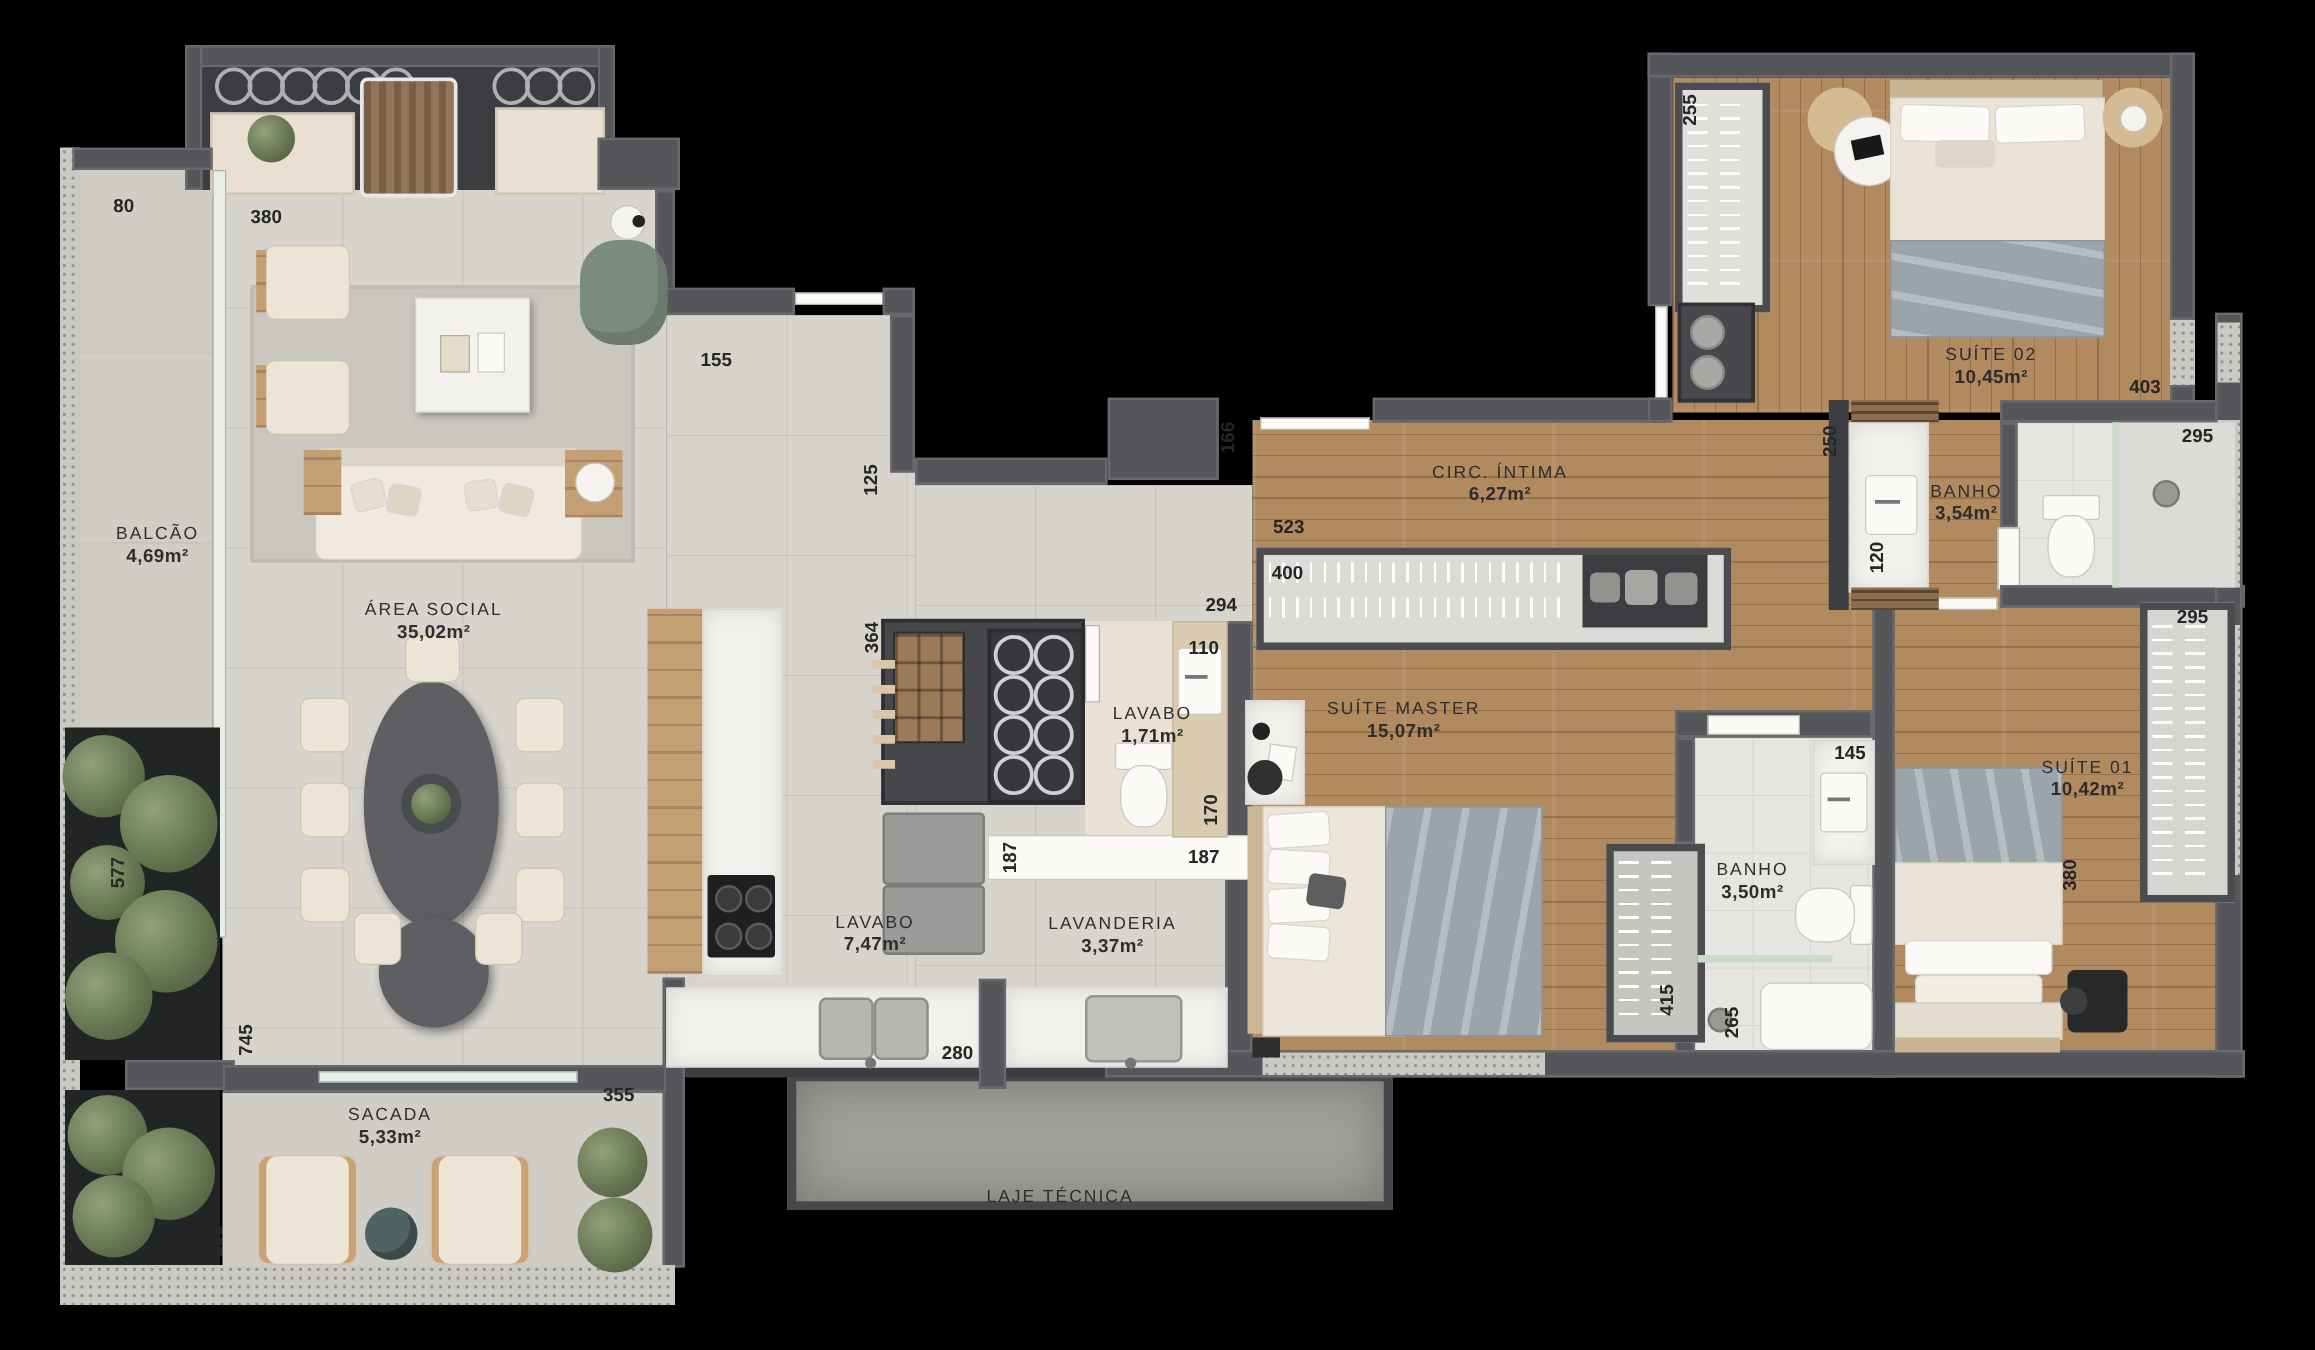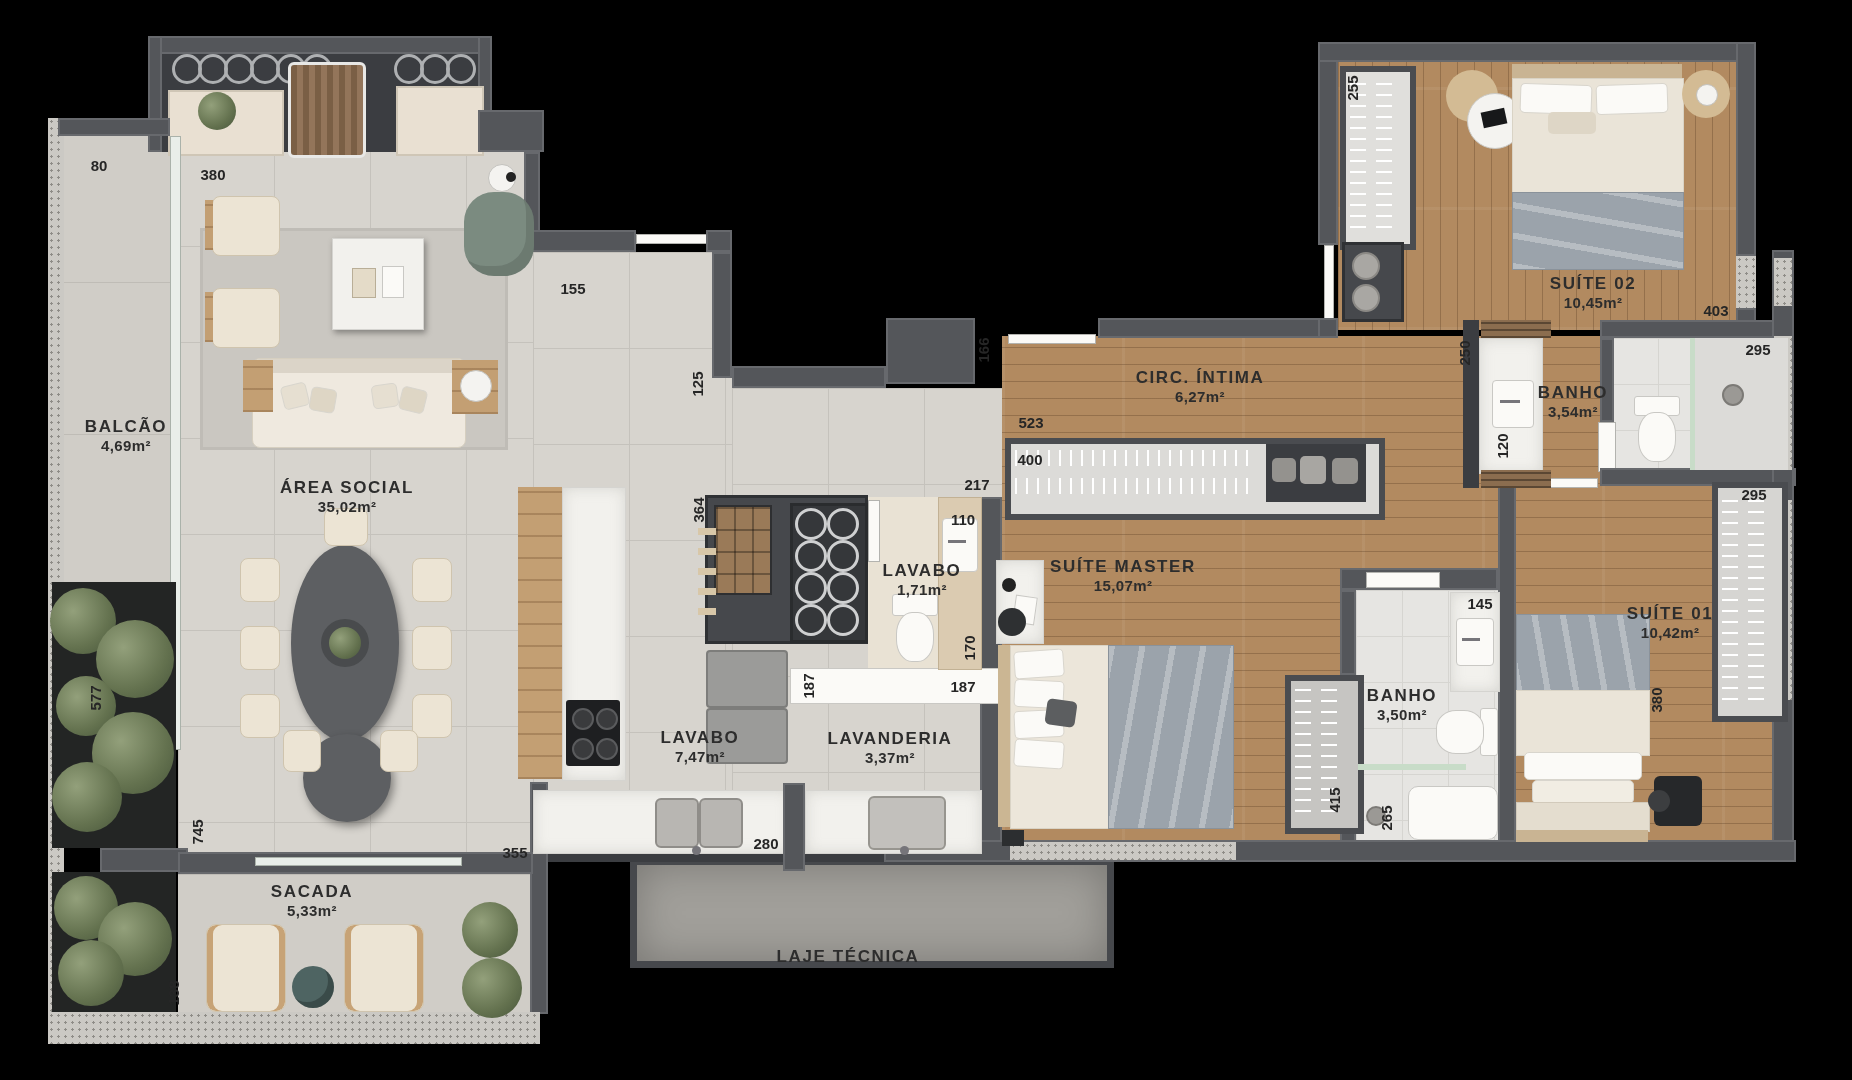--- a/index.html
+++ b/index.html
@@ -28,21 +28,21 @@
   .white{background:#fbfaf7;border:1px solid #c9c8c4;}
   .cream{background:#ece4d4;border:1px solid #cfc4ae;border-radius:8px;}
   .circle{border-radius:50%;}
   .hanger-h{background-image:repeating-linear-gradient(90deg,#ffffff 0 2px,transparent 2px 11px);}
   .hanger-v{background-image:repeating-linear-gradient(0deg,#ffffff 0 2px,transparent 2px 11px);}
   .wrobe{background:#dcdbd8;border:6px solid #4a4c50;}
   .leaf{position:absolute;border-radius:50%;background:radial-gradient(circle at 35% 35%,#93a07b,#64724f 60%,#47553a);}
   .pillow{background:#fbfaf7;border:1px solid #d8d5cd;border-radius:5px;}
   
   .rlabel{position:absolute;transform:translate(-50%,-50%);text-align:center;color:#2d2d2d;z-index:50;}
-  .rname{font-weight:bold;font-size:17px;line-height:1.25;letter-spacing:1.6px;white-space:nowrap;}
+  .rname{font-weight:normal;font-size:14px;line-height:1.25;letter-spacing:1.6px;white-space:nowrap;}
   .rarea{font-weight:bold;font-size:15px;line-height:1.2;letter-spacing:.4px;white-space:nowrap;}
   .dim{position:absolute;transform:translate(-50%,-50%);font-weight:bold;font-size:15px;color:#262626;white-space:nowrap;z-index:50;}
   .dim.v{transform:translate(-50%,-50%) rotate(-90deg);}
 </style>
 </head>
 <body>
 
 <div id="stage">
 
   <div class="a tile2" style="left:62px;top:130px;width:108px;height:618px;"></div>
@@ -342,28 +342,28 @@
     <div class="rarea">3,50m²</div>
   </div>
 
   <div class="dim" style="left:99px;top:165px;">80</div>
   <div class="dim" style="left:213px;top:174px;">380</div>
   <div class="dim" style="left:573px;top:288px;">155</div>
   <div class="dim v" style="left:697px;top:384px;">125</div>
   <div class="dim v" style="left:983px;top:350px;">166</div>
   <div class="dim" style="left:1031px;top:422px;">523</div>
   <div class="dim" style="left:1030px;top:459px;">400</div>
-  <div class="dim" style="left:977px;top:484px;">217</div>
+  <div class="dim" style="left:977px;top:484px;">294</div>
   <div class="dim" style="left:963px;top:519px;">110</div>
   <div class="dim v" style="left:698px;top:510px;">364</div>
   <div class="dim v" style="left:969px;top:648px;">170</div>
   <div class="dim v" style="left:808px;top:686px;">187</div>
   <div class="dim" style="left:963px;top:686px;">187</div>
   <div class="dim" style="left:766px;top:843px;">280</div>
-  <div class="dim" style="left:495px;top:852px;margin-left:20px;">355</div>
+  <div class="dim" style="left:495px;top:876px;">355</div>
   <div class="dim v" style="left:95px;top:698px;">577</div>
   <div class="dim v" style="left:197px;top:832px;">745</div>
   <div class="dim v" style="left:173px;top:993px;">138</div>
   <div class="dim v" style="left:1352px;top:88px;">255</div>
   <div class="dim v" style="left:1464px;top:353px;">250</div>
   <div class="dim v" style="left:1502px;top:446px;">120</div>
   <div class="dim" style="left:1716px;top:310px;">403</div>
   <div class="dim" style="left:1758px;top:349px;">295</div>
   <div class="dim" style="left:1754px;top:494px;">295</div>
   <div class="dim" style="left:1480px;top:603px;">145</div>

